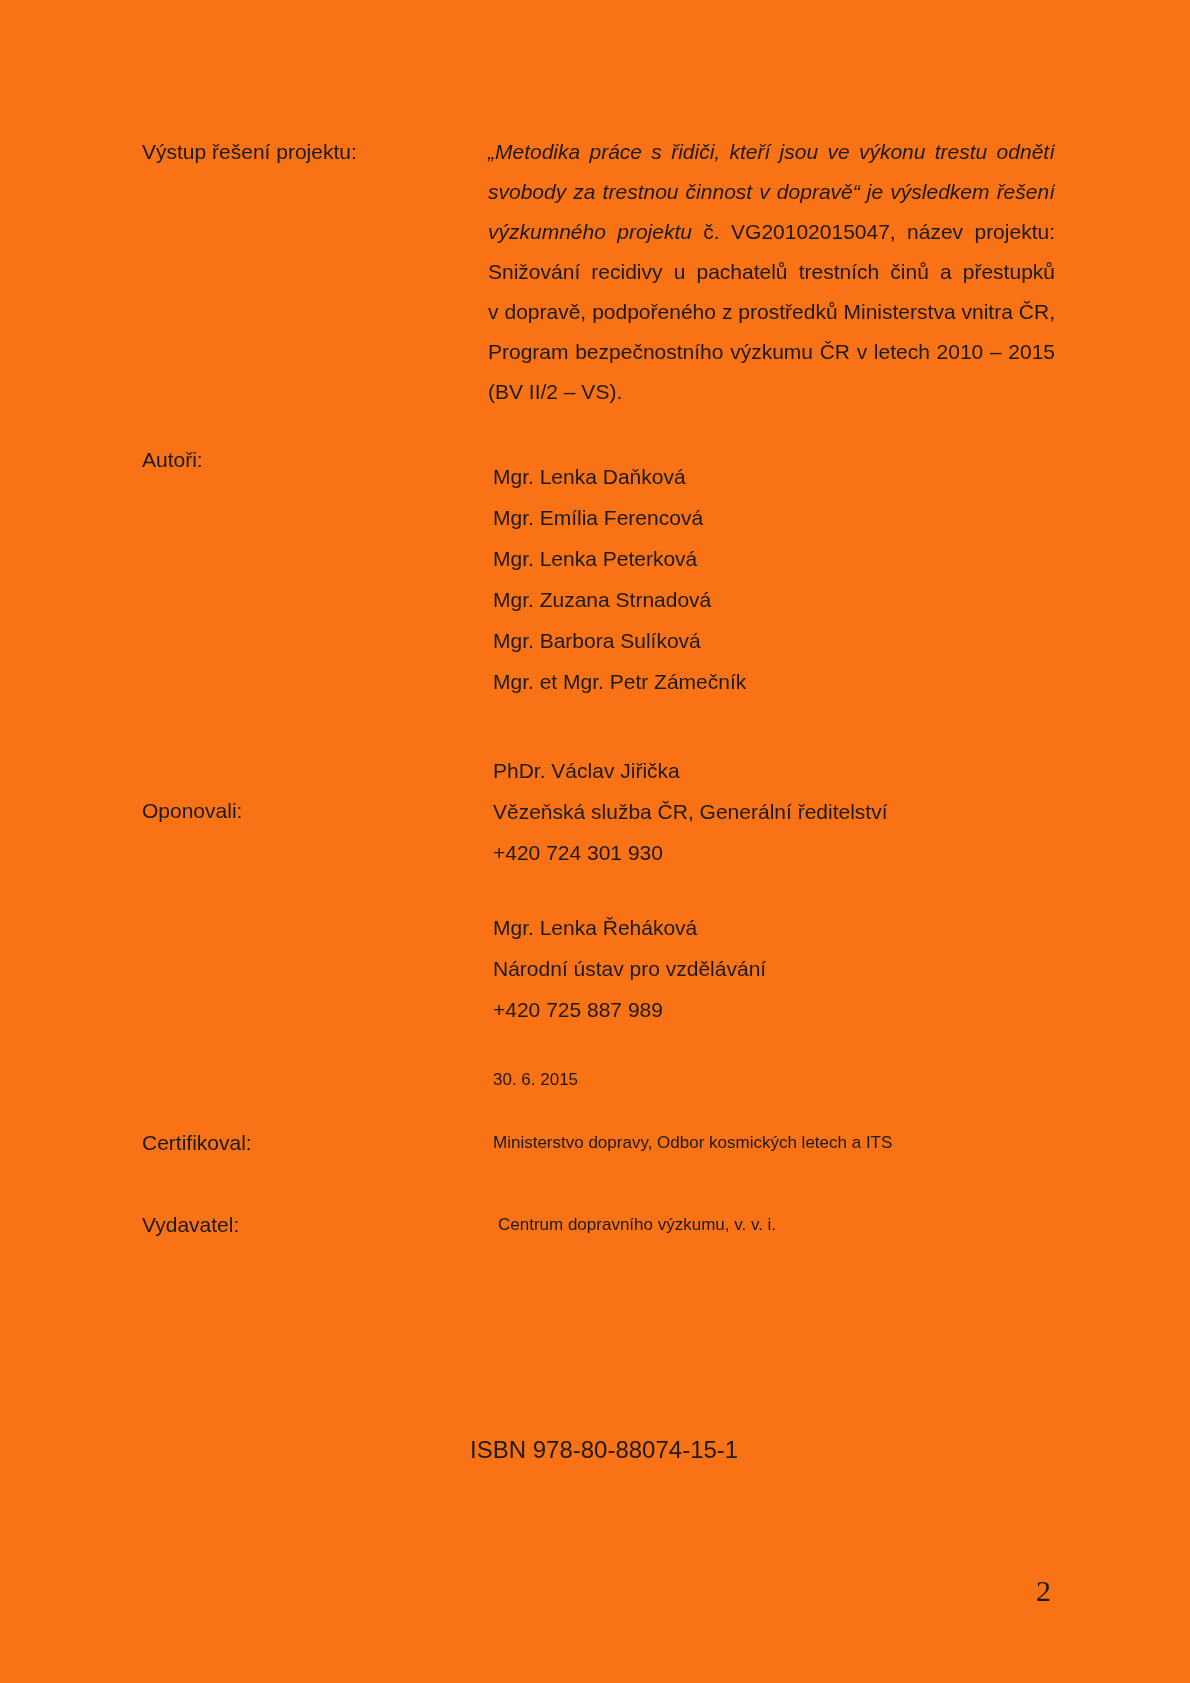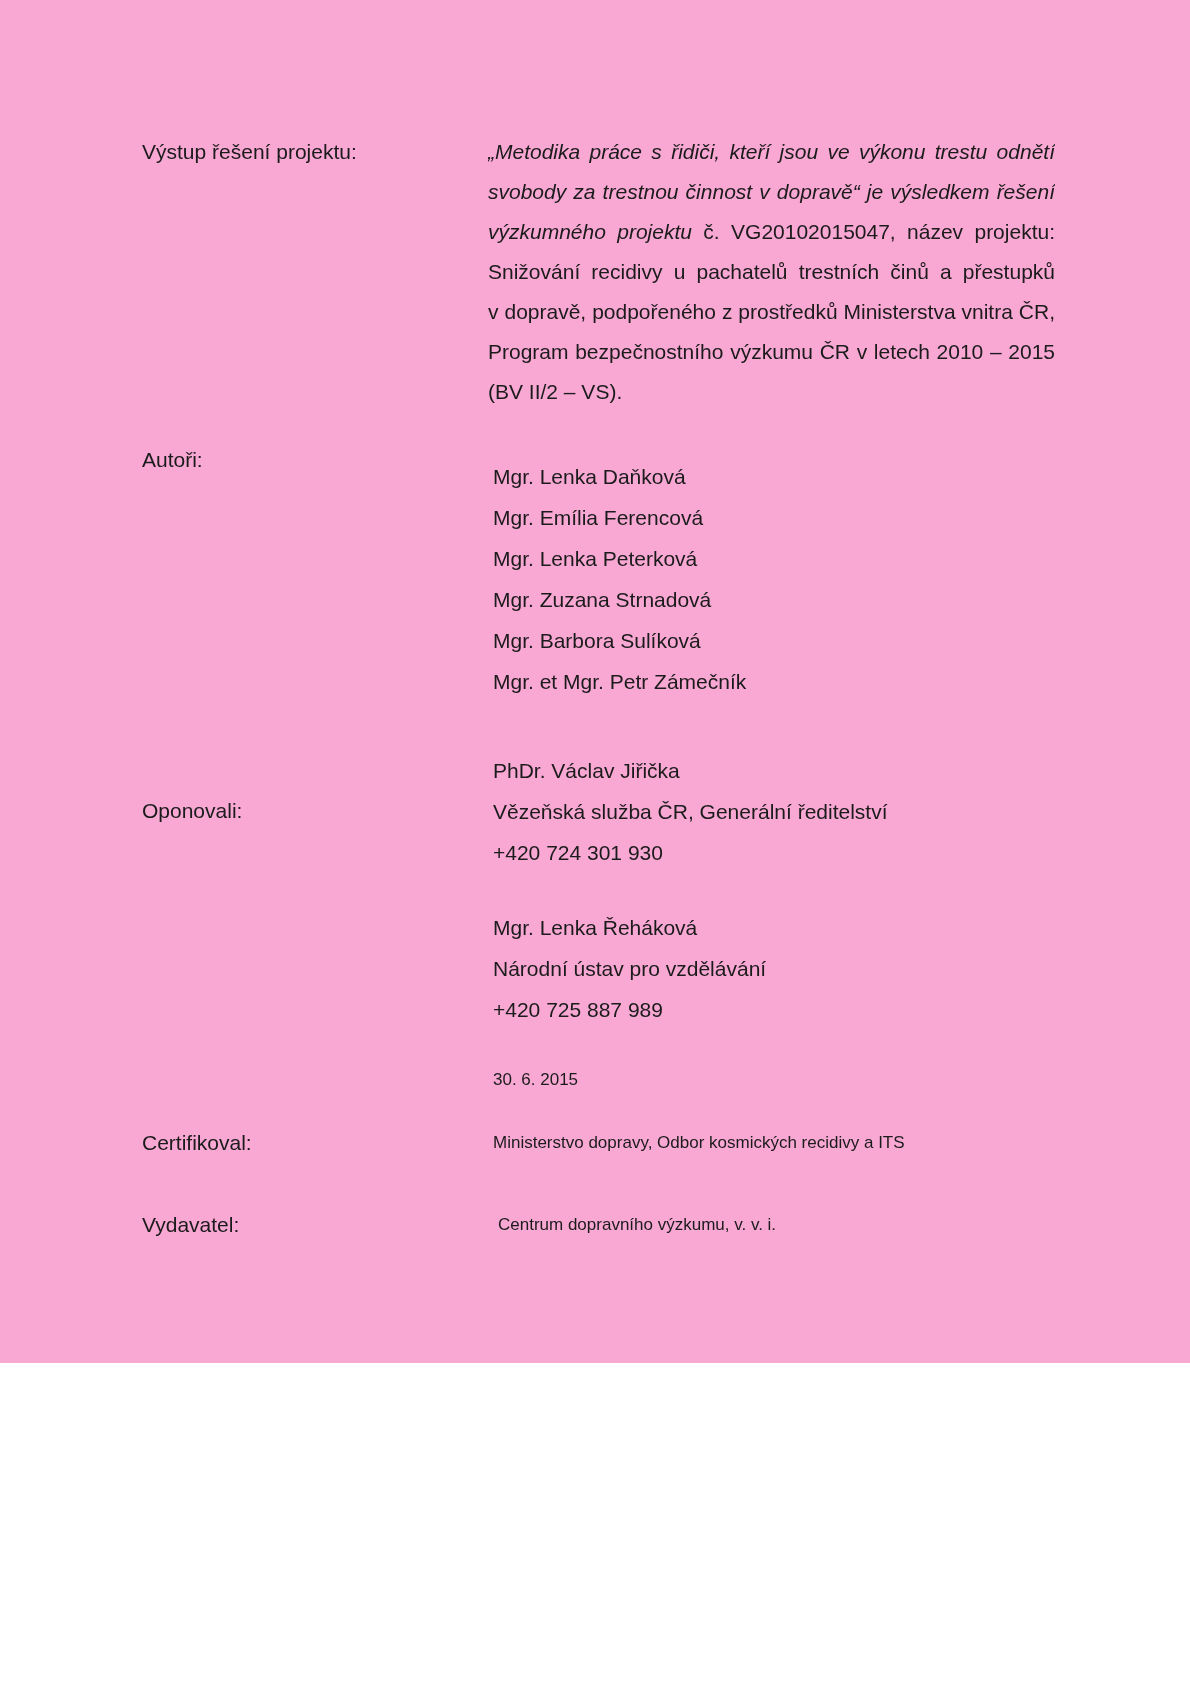--- a/index.html
+++ b/index.html
@@ -1,20 +1,20 @@
 <!DOCTYPE html>
 <html><head>
 <meta charset="utf-8">
 <style>
   html, body { margin: 0; padding: 0; background: #ffffff; }
   .page {
     position: relative;
     width: 1190px;
-    height: 1363px;
-    background: #f9a8d4;
+    height: 1683px;
+    background: #f97316;
     font-family: "Liberation Sans", "DejaVu Sans", sans-serif;
     color: #1b1b1b;
     overflow: hidden;
   }
   .abs { position: absolute; }
   .label {
     left: 142px;
     font-size: 21px;
     line-height: 40px;
     white-space: nowrap;
@@ -95,21 +95,21 @@
 
   <div class="abs stack" style="left:493px; top:907px">
     <div>Mgr. Lenka Řeháková</div>
     <div>Národní ústav pro vzdělávání</div>
     <div>+420 725 887 989</div>
   </div>
 
   <div class="abs value" style="top:1060px">30. 6. 2015</div>
 
   <div class="abs label" style="top:1123px">Certifikoval:</div>
-  <div class="abs value" style="top:1123px">Ministerstvo dopravy, Odbor kosmických recidivy a ITS</div>
+  <div class="abs value" style="top:1123px">Ministerstvo dopravy, Odbor kosmických letech a ITS</div>
 
   <div class="abs label" style="top:1205px">Vydavatel:</div>
   <div class="abs value" style="top:1205px; left:498px">Centrum dopravního výzkumu, v. v. i.</div>
 
   <div class="abs isbn">ISBN 978-80-88074-15-1</div>
 
   <div class="abs pagenum">2</div>
 
 </div>
 

